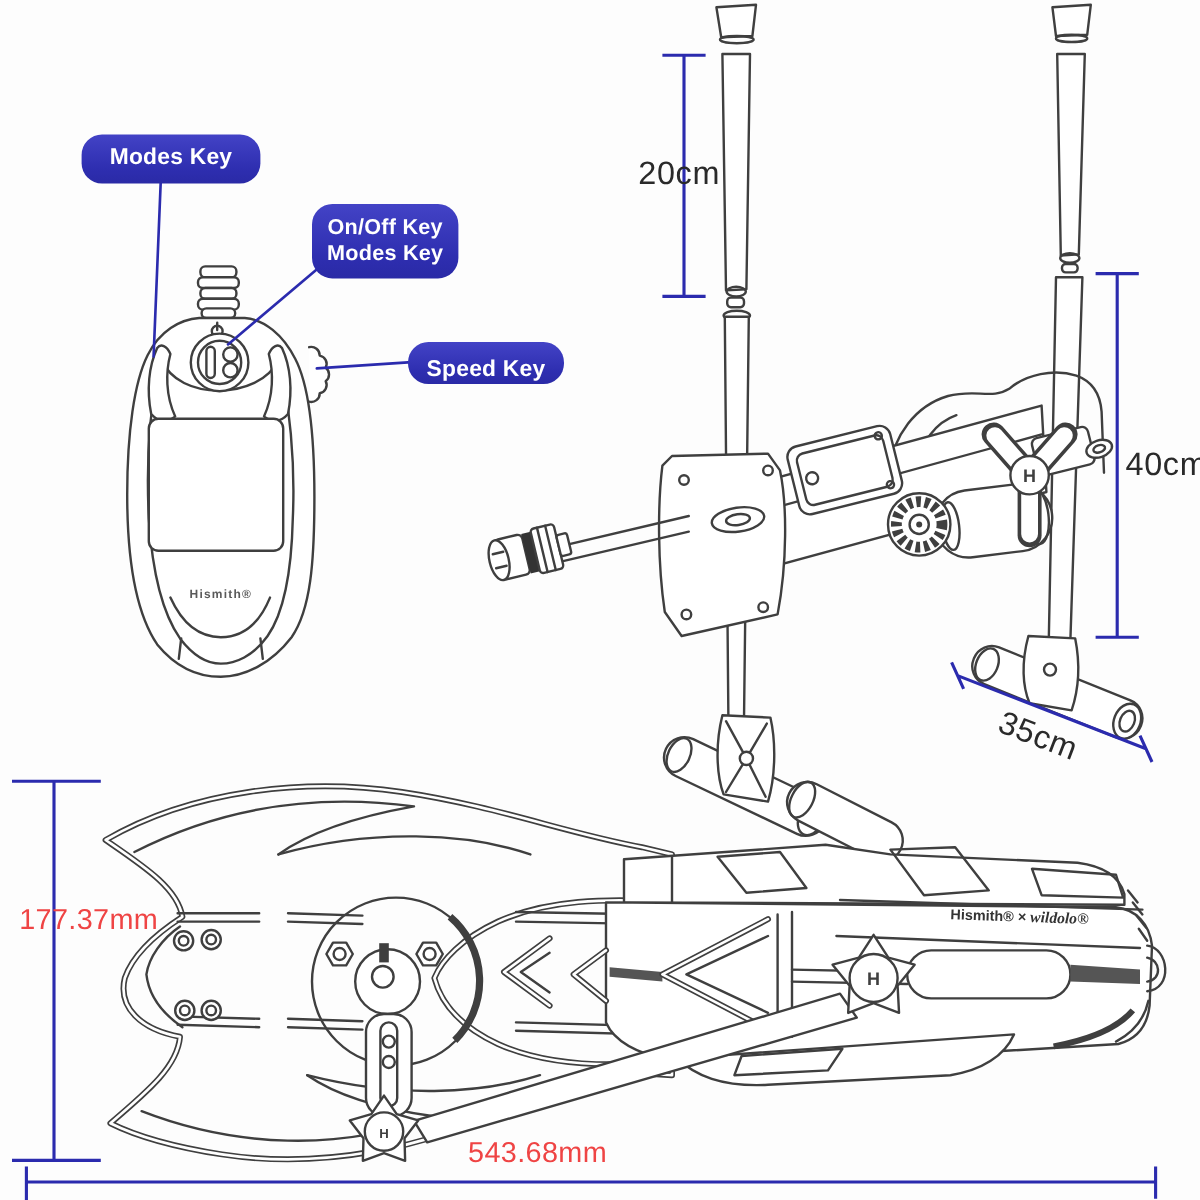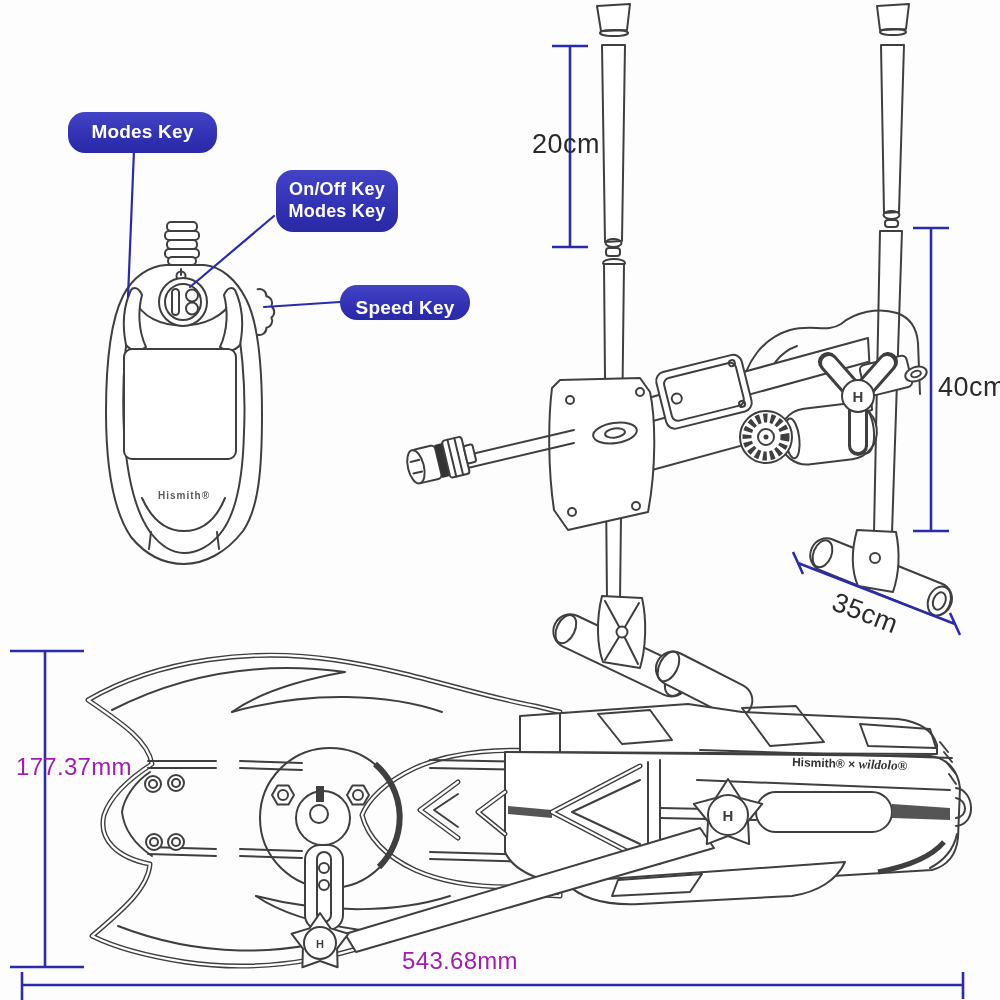--- a/index.html
+++ b/index.html
@@ -17,21 +17,21 @@
   .blue{stroke:#2b2bae;stroke-width:2.6;fill:none;stroke-linecap:butt;}
   .blueThin{stroke:#2b2bae;stroke-width:2.2;fill:none;stroke-linecap:round;}
   .hmark{font-family:"Liberation Sans",sans-serif;font-weight:bold;fill:#3f3f3f;text-anchor:middle;}
   .pill{
     position:absolute;display:flex;flex-direction:column;align-items:center;justify-content:center;
     background:linear-gradient(180deg,#4343c6 0%,#2e2eb0 70%,#2a2aa6 100%);
     border-radius:17px;color:#fff;font-weight:700;font-size:19px;line-height:1.2;
     text-align:center;letter-spacing:.2px;
   }
   .dim{position:absolute;font-size:27px;color:#2a2a2a;letter-spacing:.5px;white-space:nowrap;}
-  .dimSmall{position:absolute;font-size:24px;color:#a21caf;letter-spacing:.3px;white-space:nowrap;}
+  .dimSmall{position:absolute;font-size:24px;color:#ef4444;letter-spacing:.3px;white-space:nowrap;}
   .brand-remote{
     position:absolute;font-size:10px;font-weight:bold;color:#5a5a5a;
     letter-spacing:1px;text-align:center;
   }
   .brand-gun{
     position:absolute;font-size:12px;color:#333;white-space:nowrap;
     transform:rotate(2deg);font-weight:bold;
   }
   .brand-gun .script{font-style:italic;font-family:"Liberation Serif",serif;font-size:13px;}
 </style>
@@ -327,40 +327,40 @@
     <path class="blue" d="M45,651 L45,967 M10,651 L84,651 M10,967 L84,967"></path>
 
     <path class="blue" d="M22,985 L963,985 M22,972 L22,1000 M963,972 L963,999"></path>
   </g>
 </svg>
 
 <div class="pill" style="left:68px;top:112px;width:149px;height:41px;">
   <span>Modes Key</span>
 </div>
 
-<div class="pill" style="left:276px;top:170px;width:122px;height:62px;font-size:18px;">
+<div class="pill" style="left:260px;top:170px;width:122px;height:62px;font-size:18px;">
   <span>On/Off Key</span>
   <span>Modes Key</span>
 </div>
 
 <div class="pill" style="left:340px;top:285px;width:130px;height:35px;justify-content:flex-end;">
   <span>Speed Key</span>
 </div>
 
 <div class="brand-remote" style="left:145px;top:490px;width:78px;">Hismith®</div>
 
 <div class="dim" style="left:486px;top:129px;width:74px;text-align:right;margin-left:40px;">20cm</div>
 
 <div class="dim" style="left:938px;top:372px;">40cm</div>
 
 <div class="dim" style="left:820px;top:598px;width:90px;text-align:center;transform:rotate(21deg);">35cm</div>
 
 <div class="dimSmall" style="left:16px;top:753px;">177.37mm</div>
 
-<div class="dimSmall" style="left:380px;top:947px;width:160px;text-align:center;">543.68mm</div>
+<div class="dimSmall" style="left:368px;top:947px;width:160px;text-align:center;">543.68mm</div>
 
 <div class="brand-gun" style="left:792px;top:756px;">
   <span>Hismith®</span>
   <span>×</span>
   <span class="script">wildolo®</span>
 </div>
 
 </div>
 
 </body></html>

